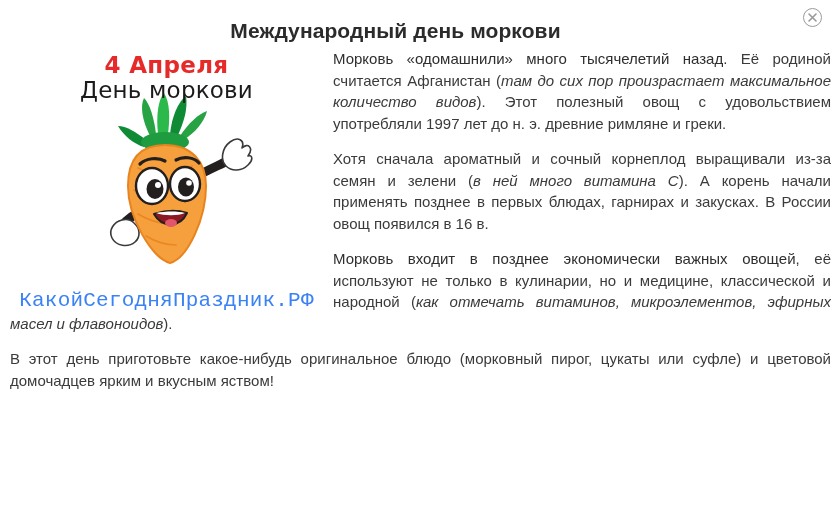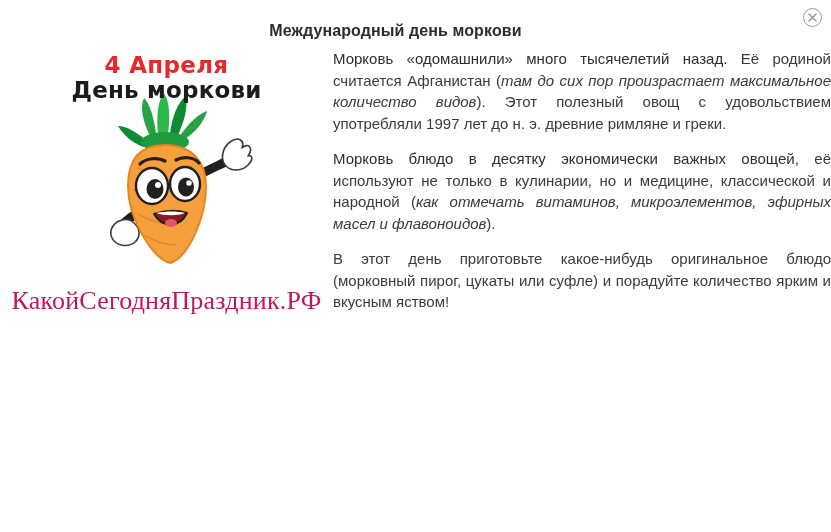--- a/index.html
+++ b/index.html
@@ -30,21 +30,21 @@
     align-items: center;
     justify-content: center;
     cursor: pointer;
     background: #fff;
   }
   .close-btn svg { display: block; }
 
   
   .page-title {
     text-align: center;
-    font-size: 16px;
+    font-size: 21px;
     font-weight: bold;
     color: #2b2b2b;
     letter-spacing: 0.1px;
     margin: 14px 0 0 0;
     padding: 0 40px 0 0;
     line-height: 34px;
   }
 
   
   .article {
@@ -75,45 +75,45 @@
   .illus-date {
     color: #e62a2a;
     font-size: 23px;
     font-weight: bold;
     line-height: 26px;
     letter-spacing: 0.3px;
   }
   .illus-sub {
     color: #1b1b1b;
     font-size: 23px;
-    font-weight: bold;
+    font-weight: normal;
     line-height: 27px;
     letter-spacing: 0.2px;
     margin-top: -1px;
     position: relative;
     z-index: 3;
   }
   .carrot-wrap {
     position: absolute;
     left: 78px;
     top: 38px;
     width: 165px;
     height: 175px;
   }
   .carrot-wrap svg { display: block; }
   .watermark {
     position: absolute;
     left: 0;
     right: 0;
     top: 238px;
     text-align: center;
-    color: #be185d;
-    font-size: 26px;
+    color: #3b82f6;
+    font-size: 21px;
     letter-spacing: 0.2px;
-    font-family: Liberation Serif, serif;
+    font-family: Liberation Mono, monospace;
     z-index: 1;
     white-space: nowrap;
   }
 </style>
 </head>
 <body>
 
 <div class="close-btn" title="close">
   <span>
     <svg width="11" height="11" viewBox="0 0 11 11" aria-hidden="true">
@@ -180,17 +180,18 @@
         <path d="M68 123 C78 121 90 121 97 123 C90 126 76 126 68 123 Z" fill="#ffffff"></path>
         <ellipse cx="83" cy="133" rx="6" ry="4" fill="#e2566b"></ellipse>
       </svg>
     </div>
 
     <div class="watermark">КакойСегодняПраздник.РФ</div>
   </div>
 
   <div id="paragraph-host">
       <p><b>Морковь «одомашнили» много тысячелетий назад.</b><span> Её родиной считается Афганистан (</span><i>там до сих пор произрастает максимальное количество видов</i><span>). Этот полезный овощ с удовольствием употребляли 1997 лет до н. э. древние римляне и греки.</span></p>
-      <p><b>Морковь блюдо в десятку экономически важных овощей</b><span>, её используют не только в кулинарии, но и медицине, классической и народной (</span><i>как отмечать витаминов, микроэлементов, эфирных масел и флавоноидов</i><span>).</span></p>
-      <p><span>В этот день приготовьте какое-нибудь оригинальное блюдо (морковный пирог, цукаты или суфле) и порадуйте количество ярким и вкусным яством!</span></p>
+      <p><span>Хотя сначала ароматный и сочный корнеплод выращивали из-за семян и зелени (</span><i>в ней много витамина С</i><span>). А корень начали применять позднее в первых блюдах, гарнирах и закусках. В России овощ появился в 16 в.</span></p>
+      <p><b>Морковь входит в позднее экономически важных овощей</b><span>, её используют не только в кулинарии, но и медицине, классической и народной (</span><i>как отмечать витаминов, микроэлементов, эфирных масел и флавоноидов</i><span>).</span></p>
+      <p><span>В этот день приготовьте какое-нибудь оригинальное блюдо (морковный пирог, цукаты или суфле) и цветовой домочадцев ярким и вкусным яством!</span></p>
     </div>
 
 </div>
 
 </body></html>

